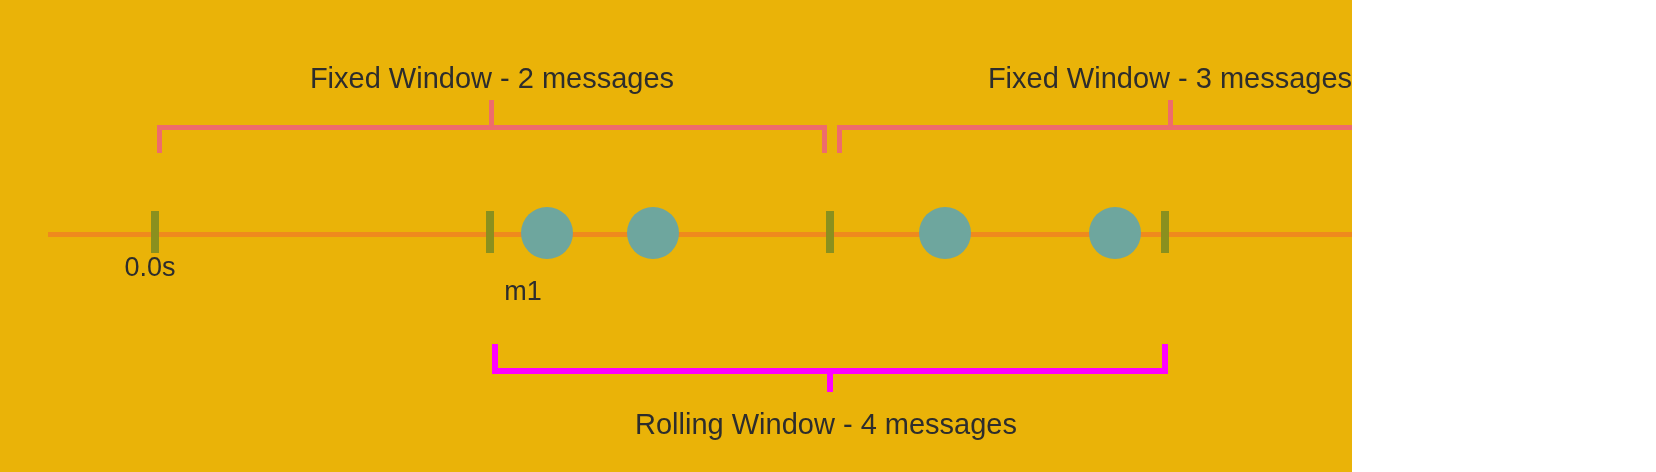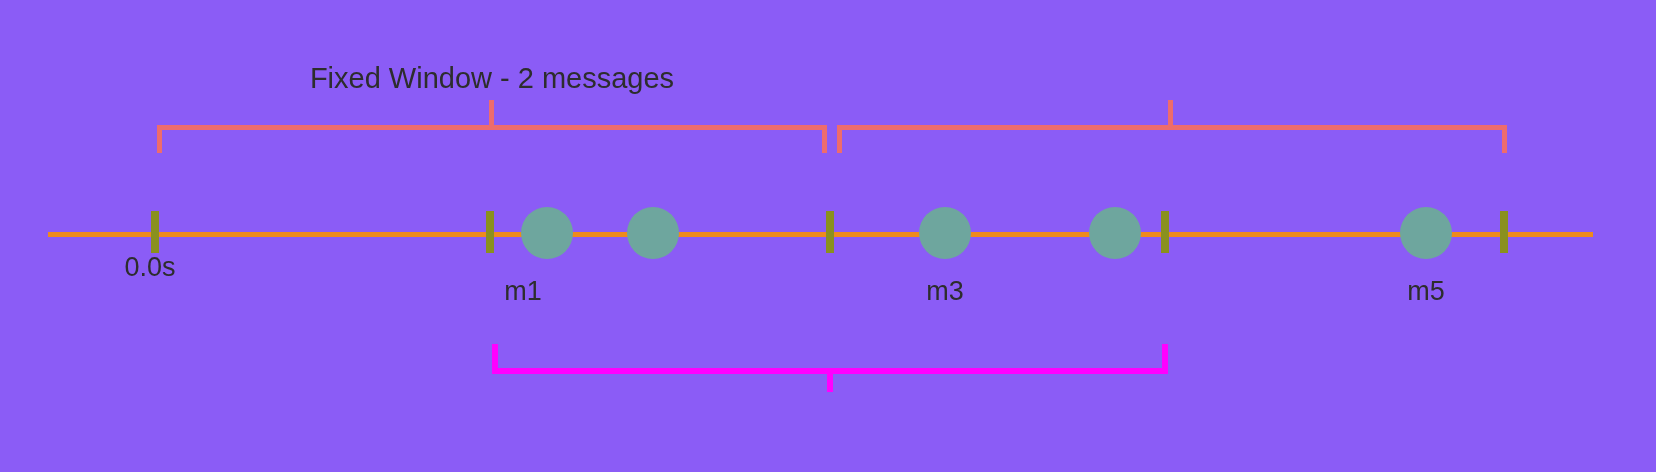--- a/index.html
+++ b/index.html
@@ -1,20 +1,20 @@
 <!DOCTYPE html>
 <html style="--c-timeline: #ef8a1d; --c-tick: #8a901e; --c-message: #6ea69e; --c-fixed_window: #ee6c6c; --c-rolling_window: #ff00ff; --c-text: #2d2d2d;"><head>
 <meta charset="utf-8">
 <style>
   html, body { margin: 0; padding: 0; background: #ffffff; }
   .canvas {
     position: relative;
-    width: 1656px;
+    width: 1352px;
     height: 472px;
-    background: #8b5cf6;
+    background: #eab308;
     font-family: "Liberation Sans", sans-serif;
     overflow: hidden;
   }
 
   
   .win-label {
     position: absolute;
     width: 520px;
     text-align: center;
     font-size: 29px;
@@ -94,20 +94,21 @@
   .rw-bar  { left: 492px;  top: 368px; width: 676px; height: 6px; }
   .rw-legr { left: 1162px; top: 344px; width: 6px;   height: 30px; }
   .rw-stem { left: 827px;  top: 368px; width: 6px;   height: 24px; }
 </style>
 </head>
 <body>
 
 <div class="canvas">
 
   <div class="win-label lbl-fixed1">Fixed Window - 2 messages</div>
+  <div class="win-label lbl-fixed2">Fixed Window - 3 messages</div>
 
   <div>
     <div class="fw fw1-stem"></div>
     <div class="fw fw1-bar"></div>
     <div class="fw fw1-legl"></div>
     <div class="fw fw1-legr"></div>
   </div>
 
   <div>
     <div class="fw fw2-stem"></div>
@@ -126,24 +127,24 @@
 
   <div class="tick-label tl-0">0.0s</div>
 
   <div class="dot dt-0"></div>
   <div class="dot dt-1"></div>
   <div class="dot dt-2"></div>
   <div class="dot dt-3"></div>
   <div class="dot dt-4"></div>
 
   <div class="msg-label ml-0">m1</div>
-  <div class="msg-label ml-2">m3</div>
   <div class="msg-label ml-4">m5</div>
 
   <div>
     <div class="rw rw-legl"></div>
     <div class="rw rw-bar"></div>
     <div class="rw rw-legr"></div>
     <div class="rw rw-stem"></div>
   </div>
 
+  <div class="win-label lbl-rolling">Rolling Window - 4 messages</div>
 
 </div>
 
 </body></html>

